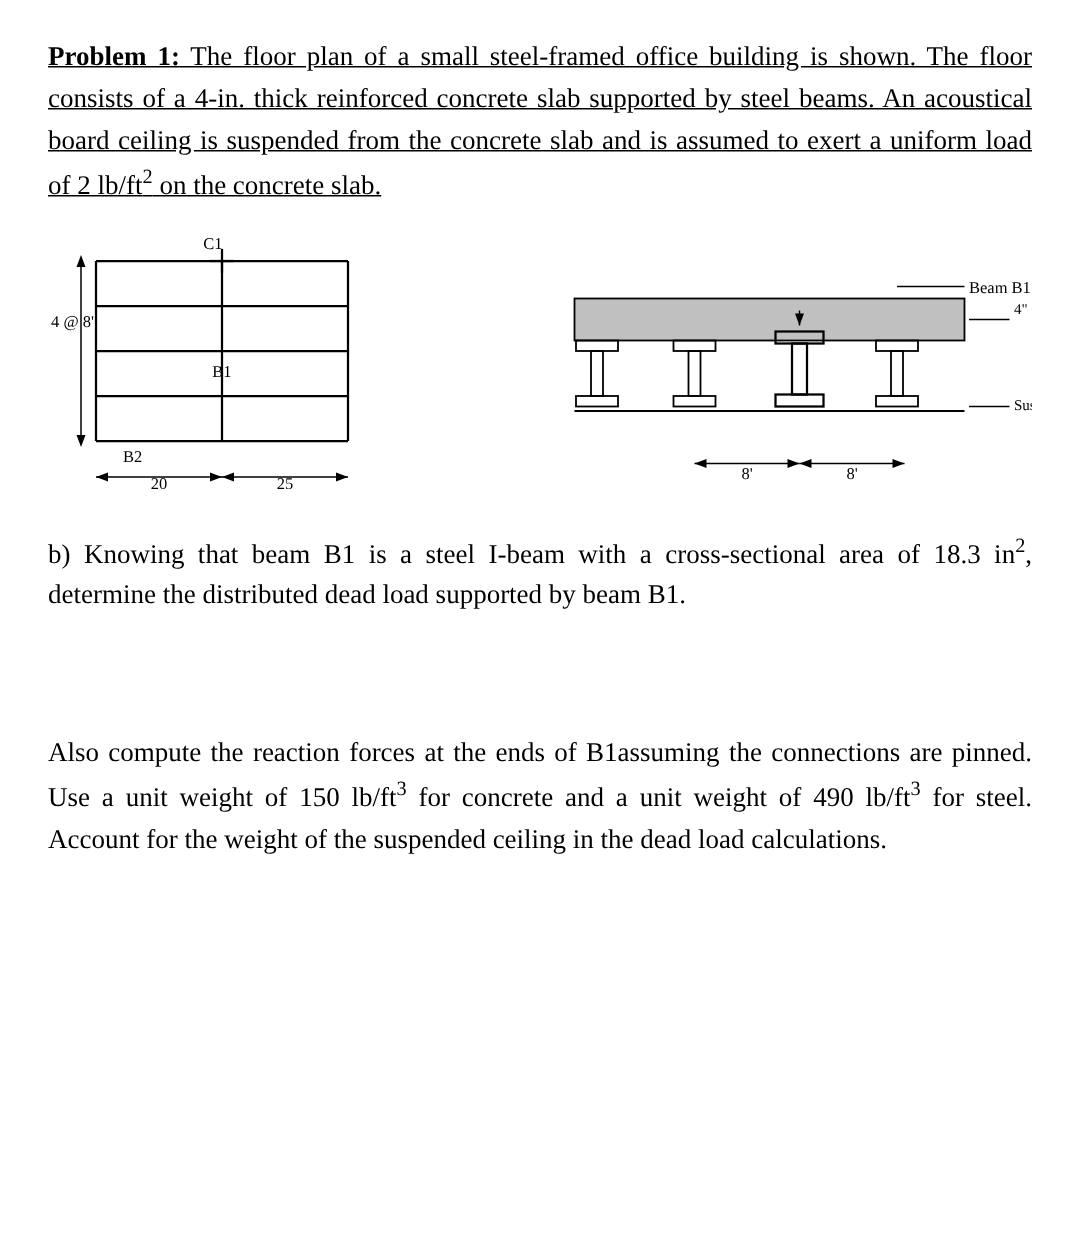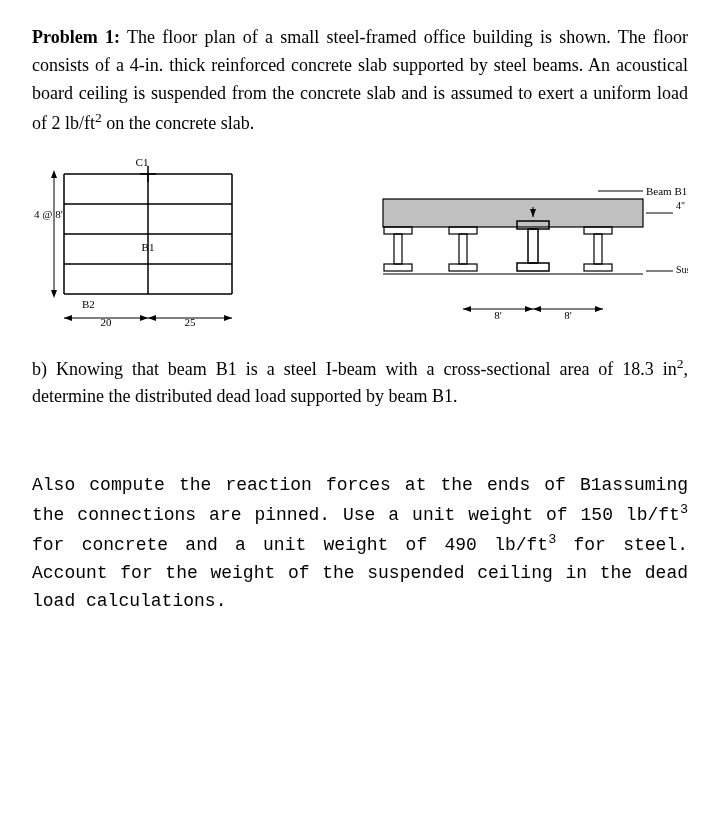--- a/index.html
+++ b/index.html
@@ -10,20 +10,21 @@
       font-family: "Times New Roman", Times, serif;
       font-size: 18px;
       color: #000000;
       padding: 24px 32px 24px 32px;
     }
 
     .problem-text {
       text-align: justify;
       line-height: 1.55;
       margin-bottom: 13px;
+      text-decoration: underline;
     }
 
     .problem-text .bold {
       font-weight: bold;
     }
 
     .diagram-container {
       display: flex;
       flex-direction: row;
       align-items: center;
@@ -59,22 +60,21 @@
     .part-b {
       text-align: justify;
       line-height: 1.55;
       margin-bottom: 28px;
       font-family: Liberation Serif, serif;
     }
 
     .also-compute {
       text-align: justify;
       line-height: 1.55;
-      margin-top: 12px;
-      font-family: Liberation Mono, monospace;
+      margin-top: 28px;
     }
 
     sup {
       font-size: 0.75em;
       vertical-align: super;
     }
   </style>
 </head>
 <body>
 

